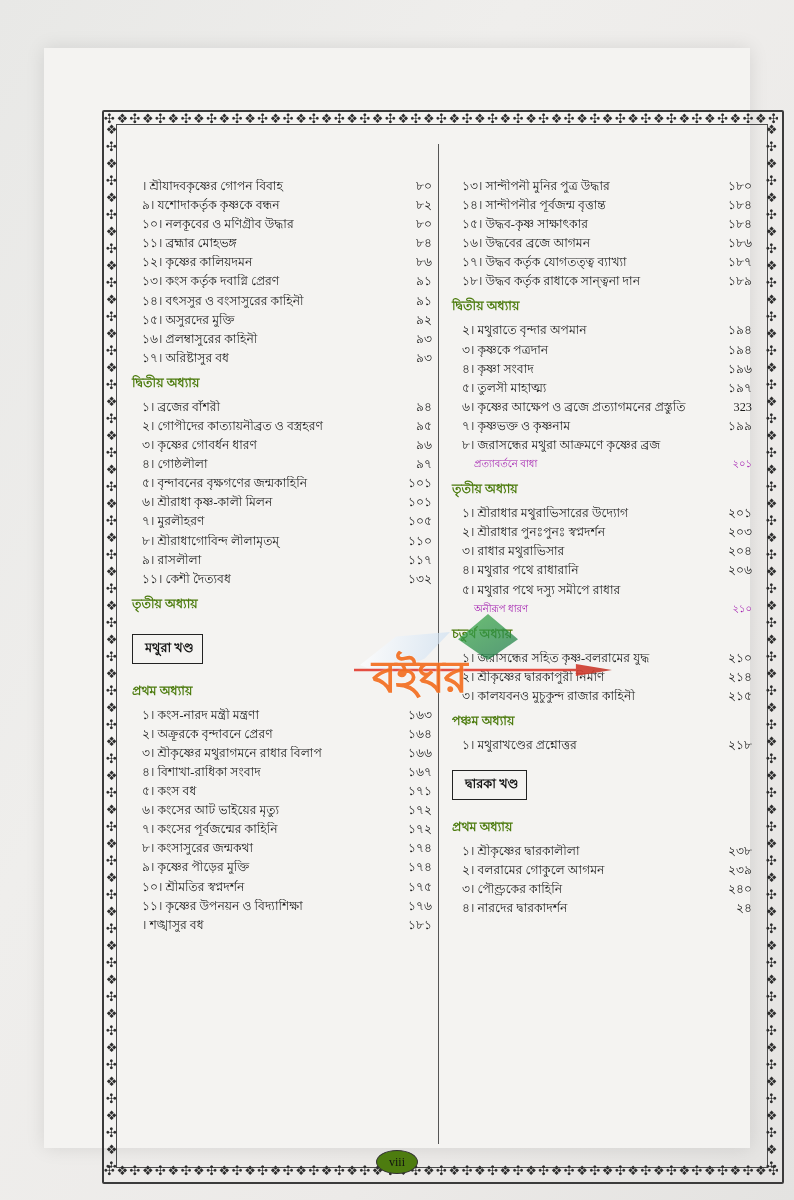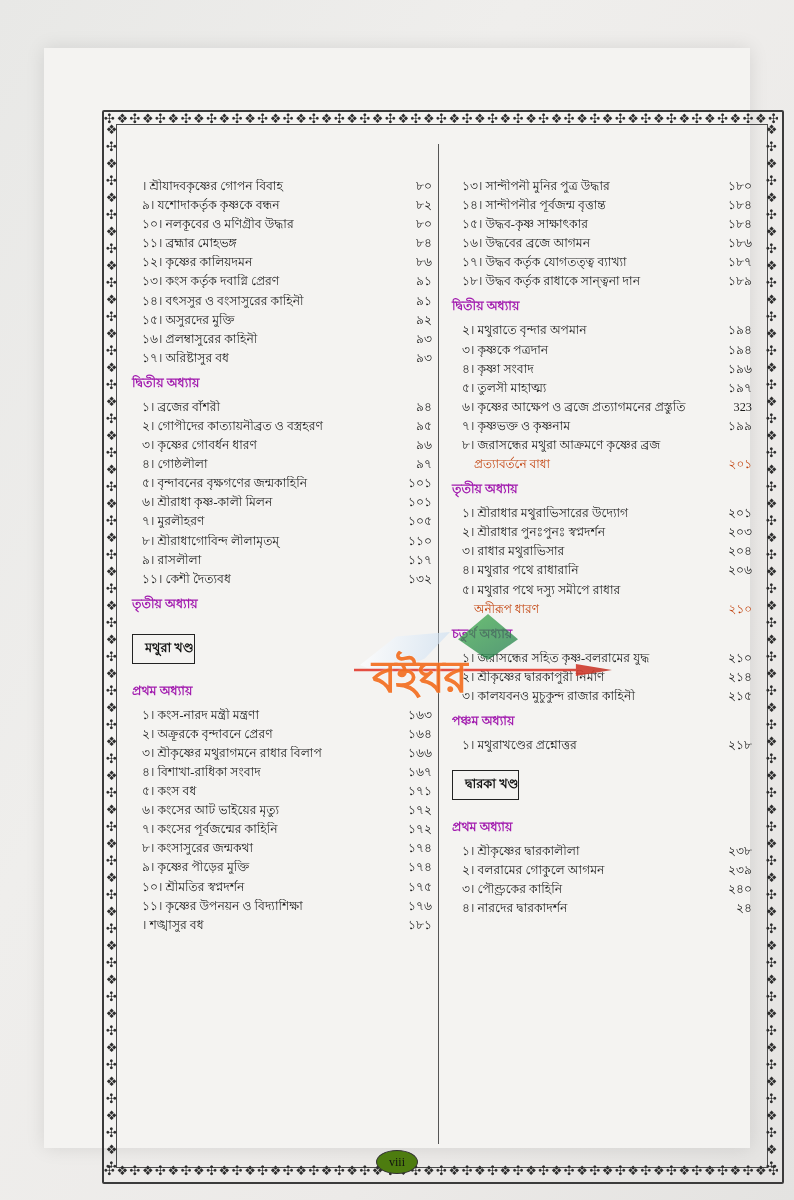--- a/index.html
+++ b/index.html
@@ -97,36 +97,36 @@
     overflow: hidden;
   }
   .toc-row .p {
     flex: 0 0 auto;
     width: 38px;
     text-align: right;
     white-space: nowrap;
   }
   .chapter {
     font-size: 12.6px;
-    color: #a21caf;
+    color: #4d7c0f;
     margin: 9px 0 6px 2px;
     font-weight: bold;
   }
   .khanda {
     display: inline-block;
     border: 1.4px solid #222;
-    padding: 3px 0 4px 12px;
+    padding: 3px 8px 4px 12px;
     font-size: 12.8px;
     font-weight: bold;
     color: #111;
     margin: 13px 0 9px 2px;
   }
   .cont-row {
-    font-size: 12px;
-    color: #c2410c;
+    font-size: 10px;
+    color: #a21caf;
     line-height: 14px;
     display: flex;
     margin: 0 0 5.1px 0;
     gap: 48px;
   }
   .cont-row .t { flex: 1 1 auto; padding-left: 24px; }
   .cont-row .p { flex: 0 0 auto; width: 38px; text-align: right; }
 
   
   .watermark {

